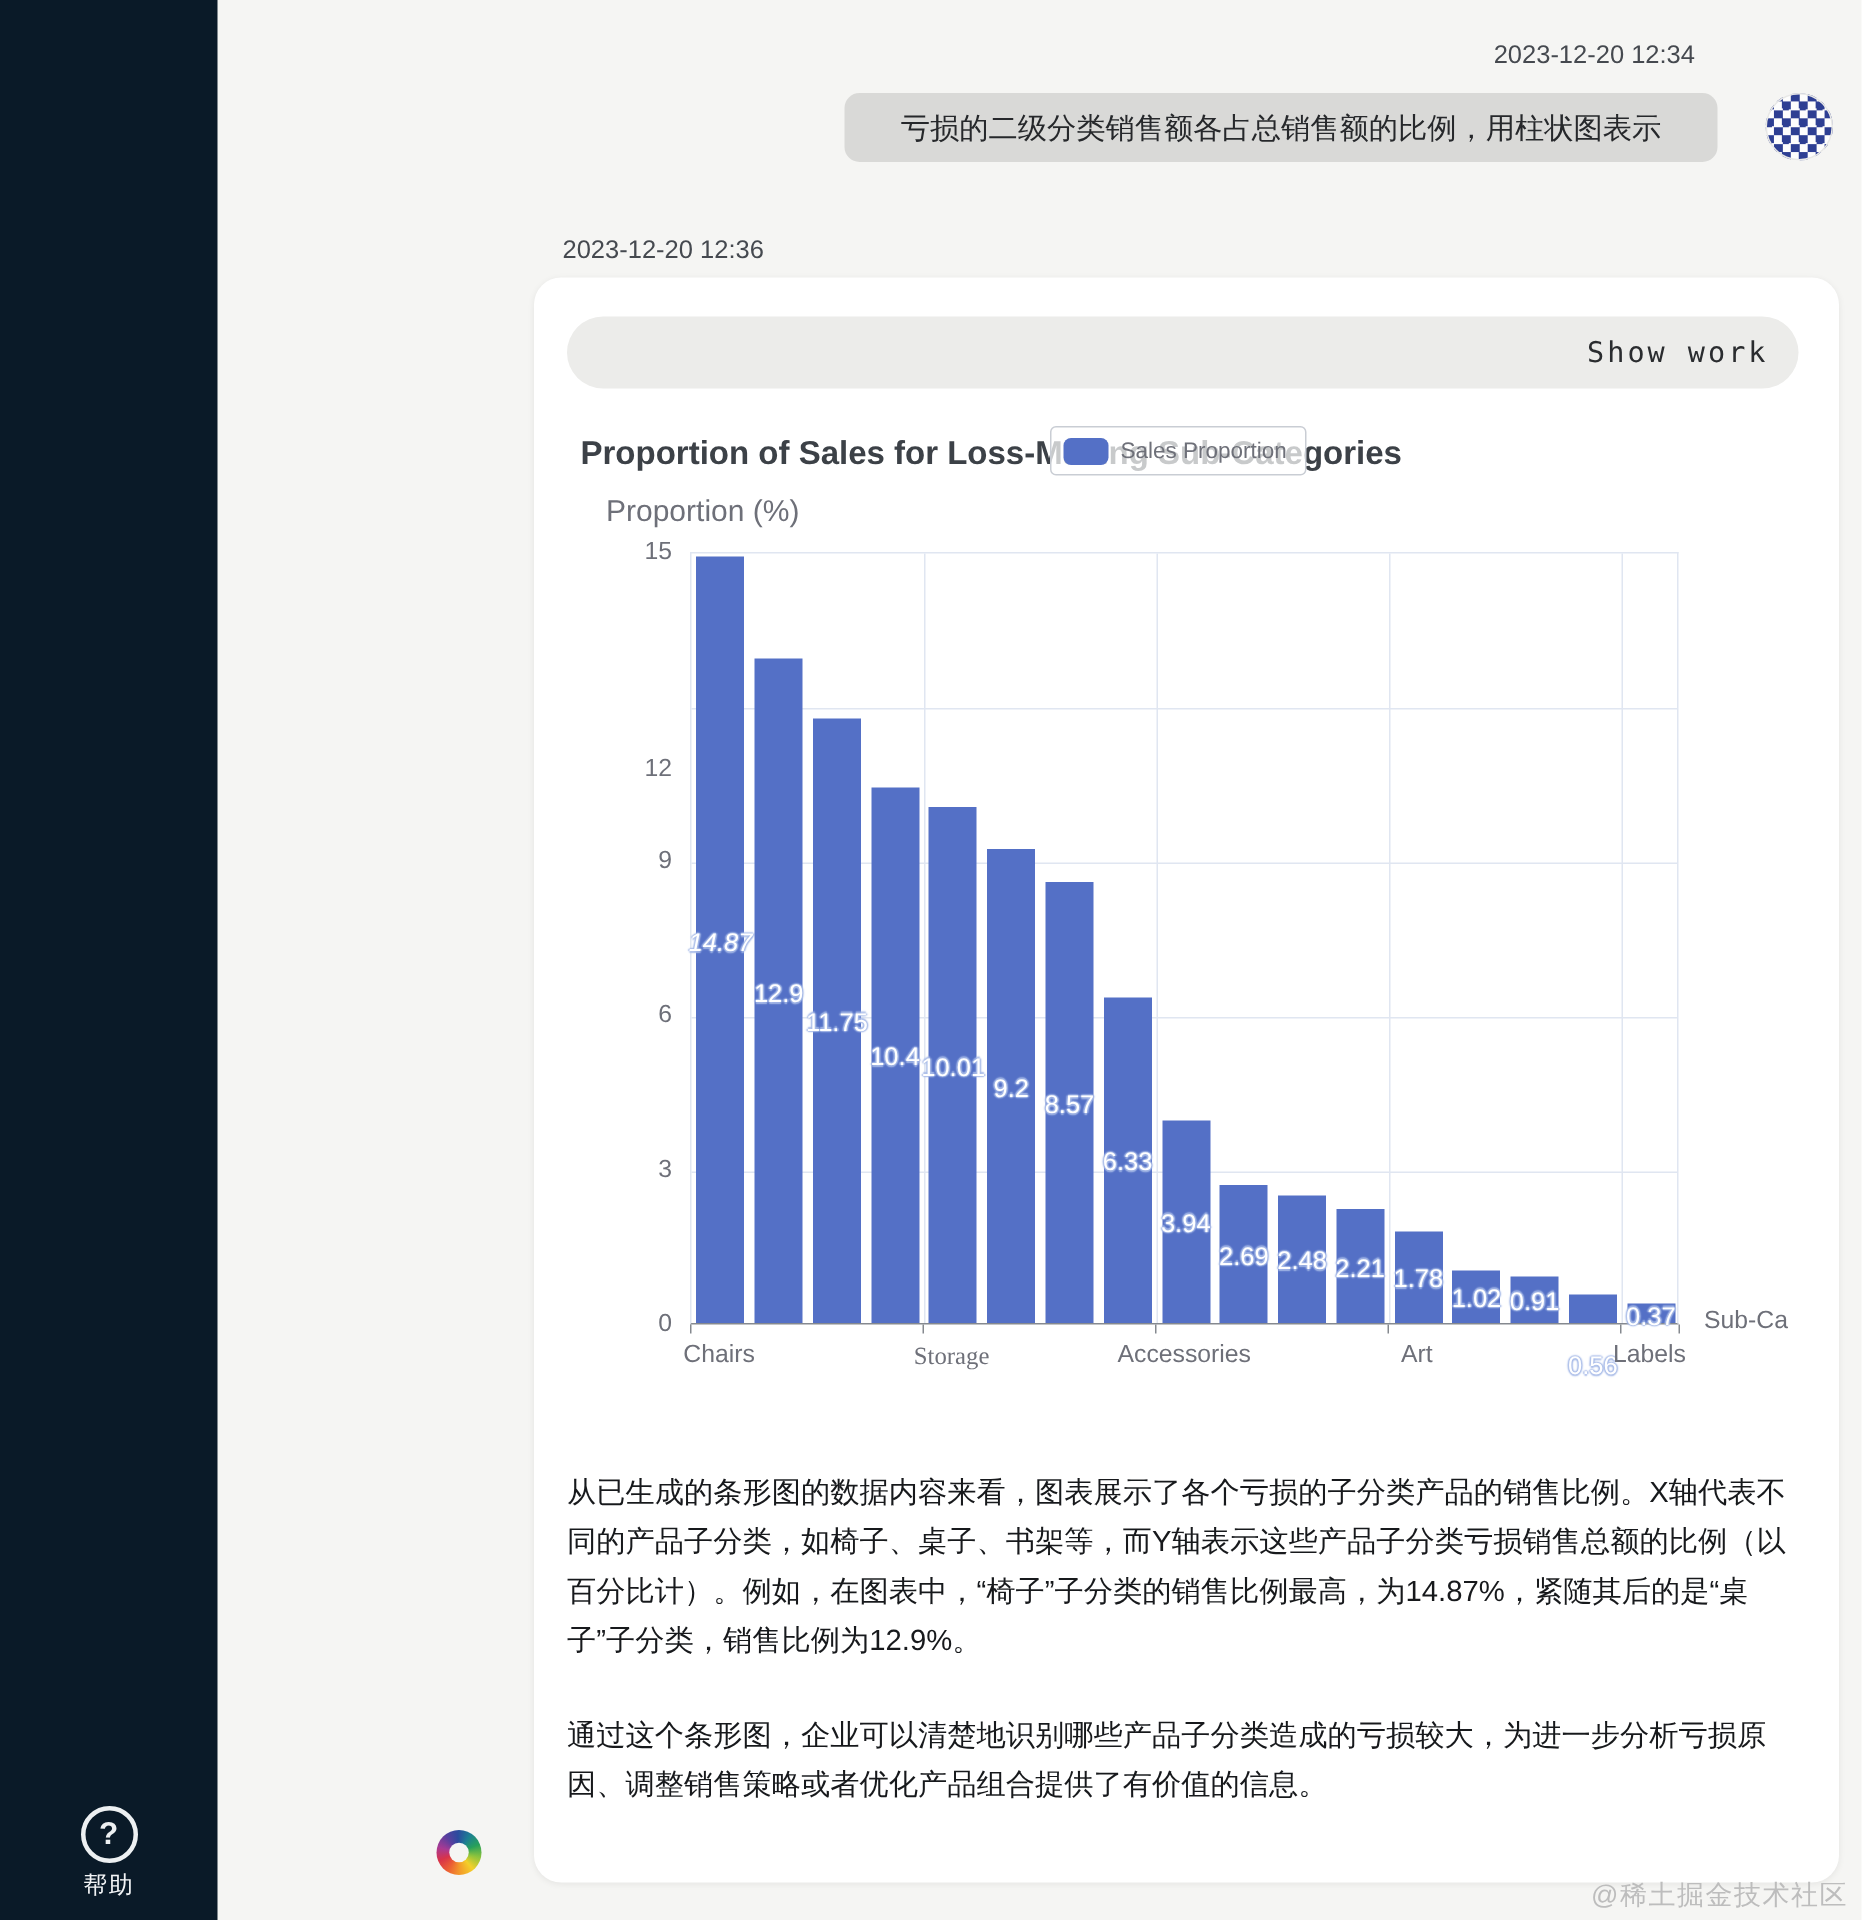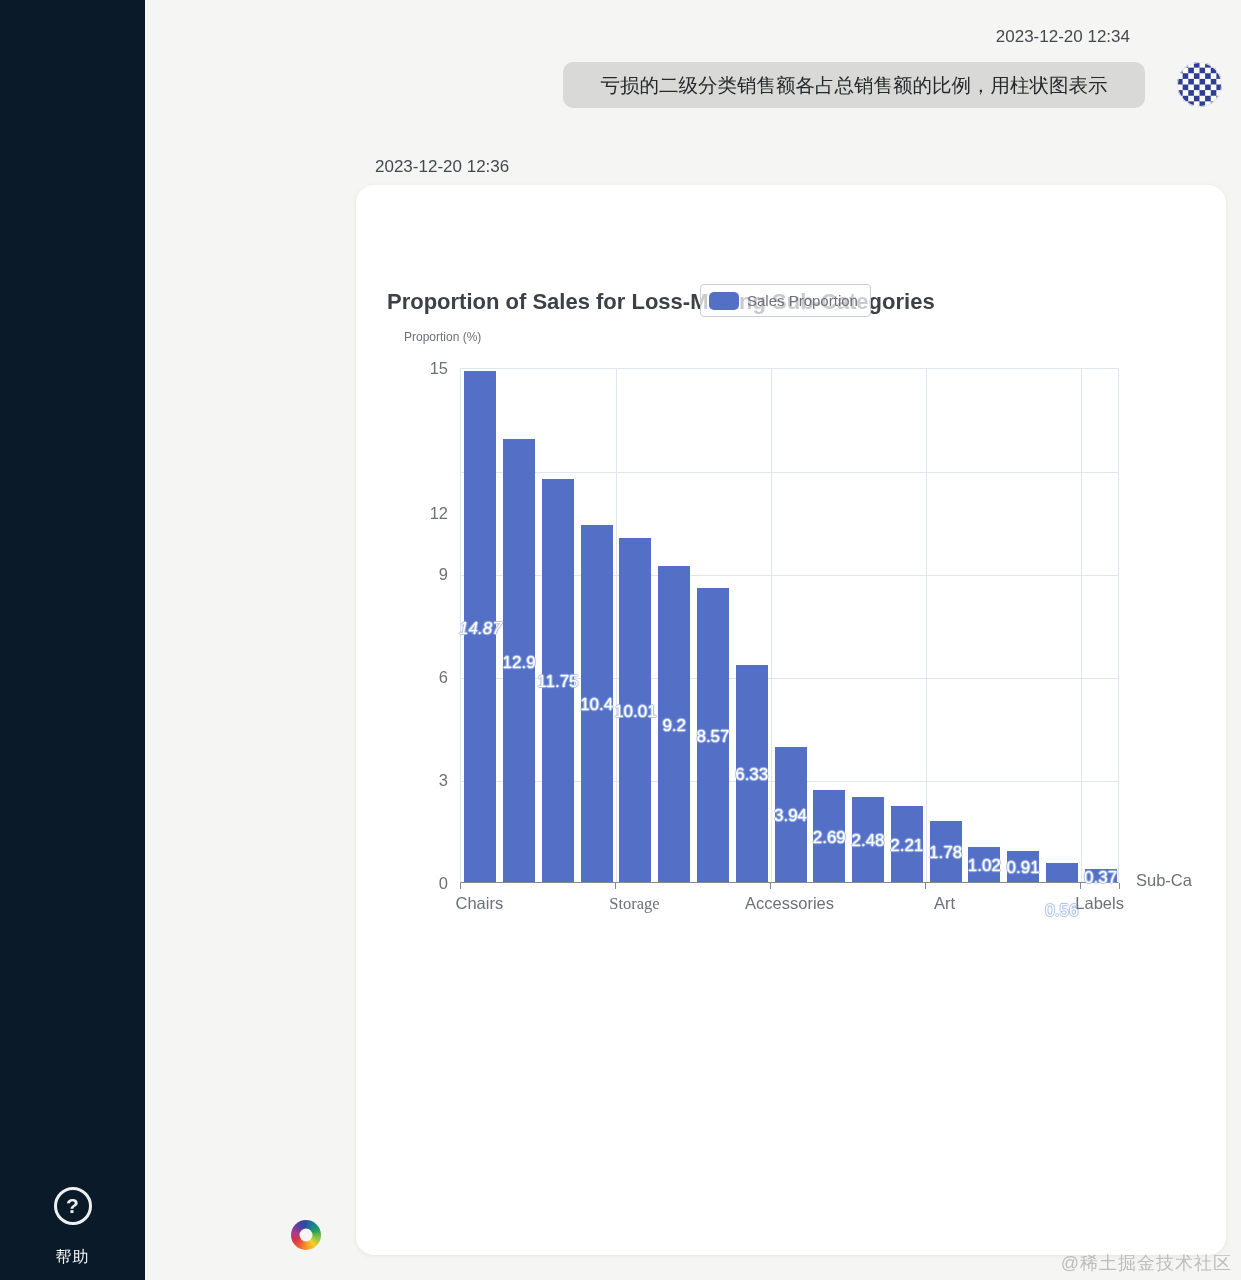--- a/index.html
+++ b/index.html
@@ -7,21 +7,21 @@
   body {
     position:relative; overflow:hidden;
     background:#f5f5f3;
     font-family:"Liberation Sans","DejaVu Sans",sans-serif;
     color:#17191c;
   }
   
   .sidebar { position:absolute; left:0; top:0; width:145px; height:1280px; background:#0a1a28; }
   .help-block { position:absolute; left:0; bottom:12px; width:145px; display:flex; flex-direction:column; align-items:center; cursor:pointer; }
   .help-circle { width:38px; height:38px; border:3px solid #edf0f2; border-radius:50%; display:flex; align-items:center; justify-content:center; color:#edf0f2; font-size:21px; font-weight:bold; }
-  .help-label { margin-top:22px; color:#f2f4f6; font-size:16px; letter-spacing:1px; }
+  .help-label { margin-top:5px; color:#f2f4f6; font-size:16px; letter-spacing:1px; }
   
   .ts { position:absolute; font-size:17px; color:#45494f; }
   .ts1 { top:27px; left:700px; width:430px; text-align:right; }
   .ts2 { top:157px; left:375px; }
   .user-bubble {
     position:absolute; left:563px; top:62px; width:582px; height:46px;
     background:#d9d9d7; border-radius:10px;
     display:flex; align-items:center; justify-content:center;
     font-size:19.5px; color:#26282b; white-space:nowrap;
   }
@@ -45,21 +45,21 @@
   }
   .chart-title { position:absolute; left:31px; top:104px; font-size:22px; font-weight:700; color:#3c4147; white-space:nowrap; }
   .legend {
     position:absolute; left:344px; top:99px; height:33px;
     display:inline-flex; align-items:center; gap:8px; padding:0 12px 0 8px;
     background:rgba(255,255,255,0.72); border:1px solid #c9cdd4; border-radius:4px;
     cursor:pointer;
   }
   .legend-swatch { width:30px; height:18px; border-radius:5px; }
   .legend-text { font-size:15px; color:#6e7079; white-space:nowrap; }
-  .ylabel { position:absolute; left:48px; top:145px; font-size:12px; color:#6e7079; }
+  .ylabel { position:absolute; left:48px; top:145px; font-size:20px; color:#6e7079; }
   
   .plot-wrap { position:absolute; left:104px; top:183px; width:659px; height:515px; }
   .plot { position:absolute; left:0; top:0; width:659px; height:515px; border:1px solid #e0e6f1; border-bottom:1.5px solid #85898f; }
   .hgrid { position:absolute; left:0; right:0; height:1px; background:#e0e6f1; }
   .vgrid { position:absolute; top:0; bottom:0; width:1px; background:#e0e6f1; }
   .bar { position:absolute; bottom:0; }
   .bar-val {
     position:absolute; transform:translate(-50%,-50%);
     color:#ffffff; font-size:17px; white-space:nowrap;
     text-shadow:1px 0 1px #a9bce8,-1px 0 1px #a9bce8,0 1px 1px #a9bce8,0 -1px 1px #a9bce8;
@@ -93,20 +93,23 @@
 
 <div class="ts ts1">2023-12-20 12:34</div>
 <div class="user-bubble">
   <span>亏损的二级分类销售额各占总销售额的比例，用柱状图表示</span>
 </div>
 <div class="avatar"></div>
 
 <div class="ts ts2">2023-12-20 12:36</div>
 
 <div class="card">
+  <div class="show-work">
+    <span>Show work</span>
+  </div>
 
   <div class="chart-title">Proportion of Sales for Loss-Making Sub-Categories</div>
 
   <div class="legend">
     <span class="legend-swatch" id="legend-swatch" style="background: rgb(84, 112, 198);"></span>
     <span class="legend-text">Sales Proportion</span>
   </div>
 
   <div class="ylabel">Proportion (%)</div>
 
@@ -168,18 +171,22 @@
       <div class="xtickmark" style="left: 465.176px;"></div>
       <div class="xtickmark" style="left: 620.235px;"></div>
       <div class="xtickmark" style="left: 659px;"></div>
       <div class="xlabel" style="left: 19.3824px;">Chairs</div>
       <div class="xlabel" style="left: 174.441px; font-family: Liberation Serif, serif;">Storage</div>
       <div class="xlabel" style="left: 329.5px;">Accessories</div>
       <div class="xlabel" style="left: 484.559px;">Art</div>
       <div class="xlabel" style="left: 639.618px;">Labels</div>
     </div>
 
+  <div class="analysis">
+    <p>从已生成的条形图的数据内容来看，图表展示了各个亏损的子分类产品的销售比例。X轴代表不同的产品子分类，如椅子、桌子、书架等，而Y轴表示这些产品子分类亏损销售总额的比例（以百分比计）。例如，在图表中，“椅子”子分类的销售比例最高，为14.87%，紧随其后的是“桌子”子分类，销售比例为12.9%。</p>
+    <p>通过这个条形图，企业可以清楚地识别哪些产品子分类造成的亏损较大，为进一步分析亏损原因、调整销售策略或者优化产品组合提供了有价值的信息。</p>
+  </div>
 </div>
 
 <div class="pinwheel">
   <div class="pinwheel-center"></div>
 </div>
 <div class="watermark">@稀土掘金技术社区</div>
 
 </body></html>

